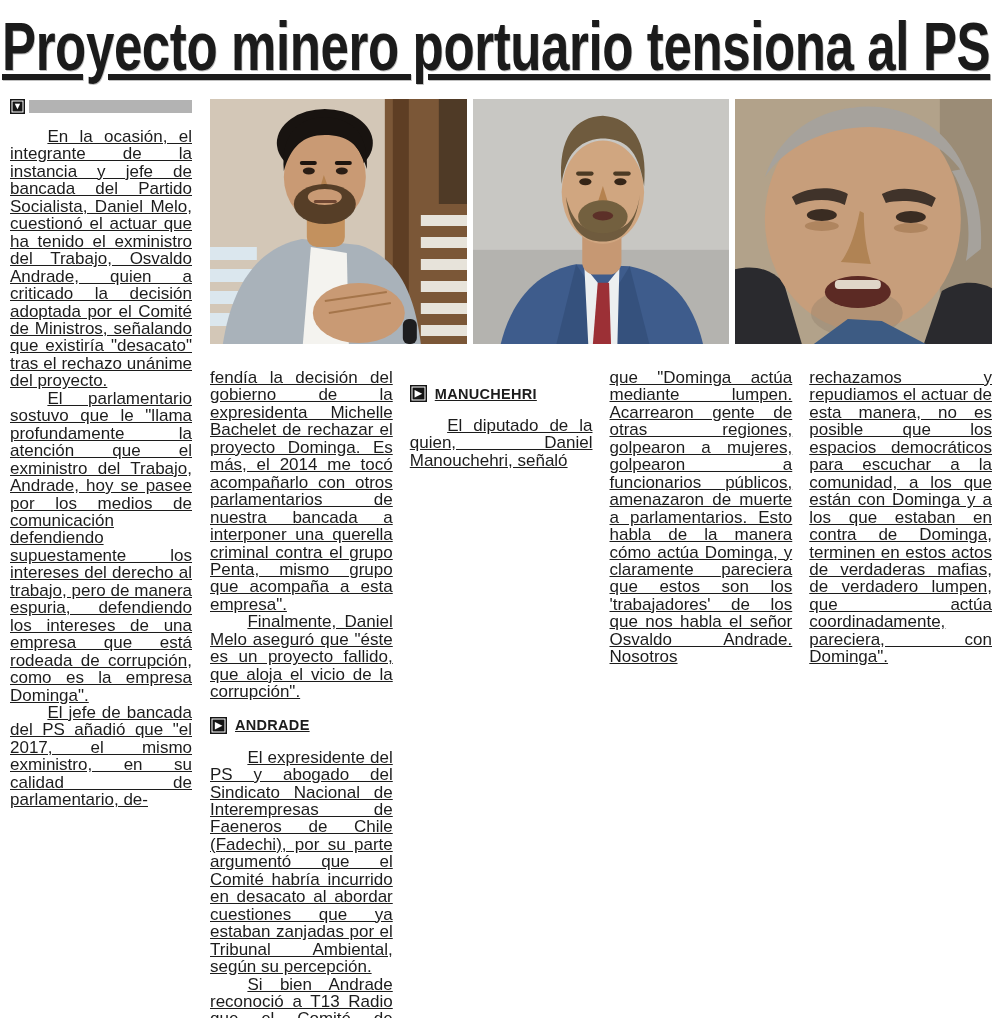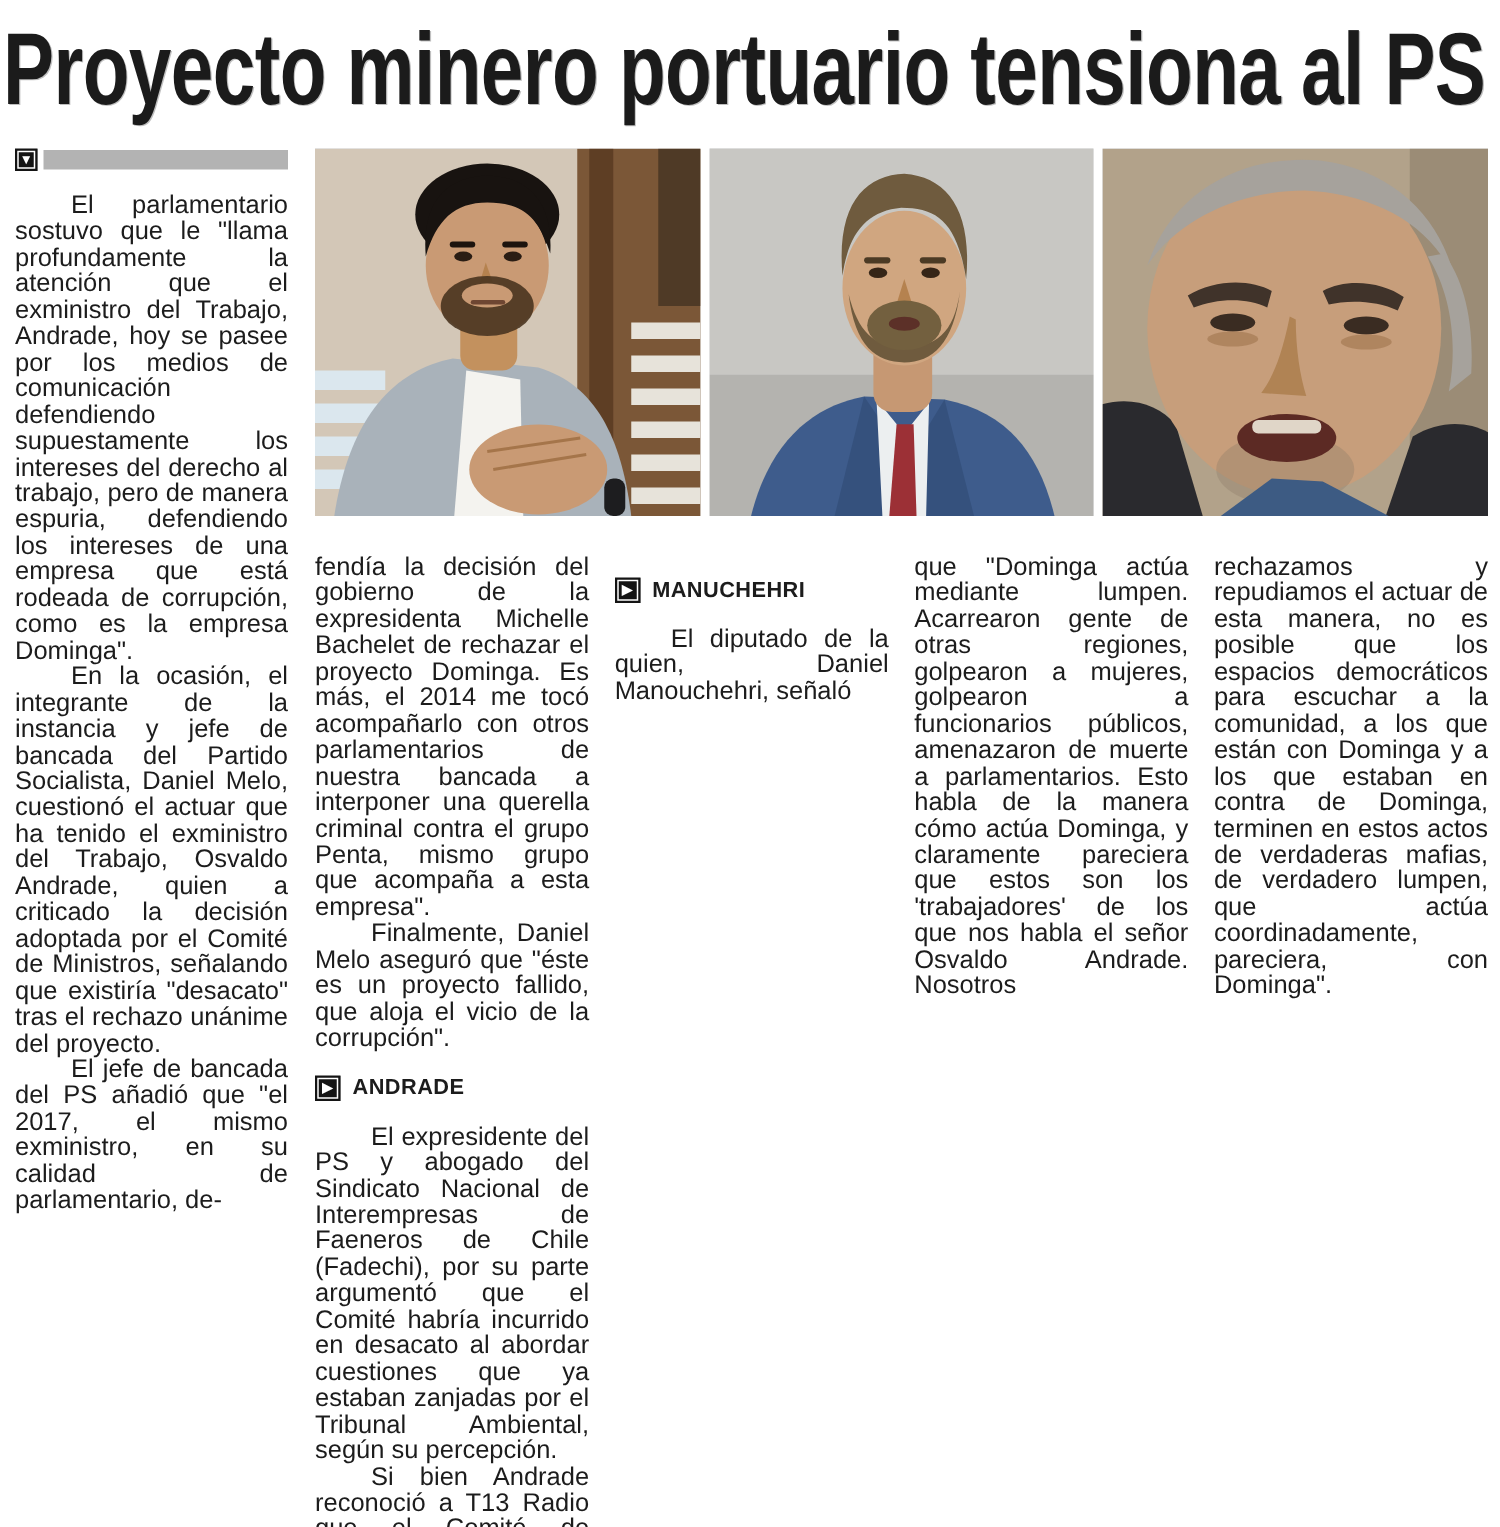--- a/index.html
+++ b/index.html
@@ -1,20 +1,20 @@
 <!DOCTYPE html>
 <html lang="es"><head>
 <meta charset="utf-8">
 <style>
   * { box-sizing: border-box; }
   html, body { margin: 0; padding: 0; background: #ffffff; }
   .page {
     width: 1000px; height: 1018px; background: #ffffff;
     font-family: "Liberation Sans", sans-serif; color: #1c1c1c;
-    position: relative; overflow: hidden;
+    position: relative; overflow: hidden; text-decoration: underline;
   }
   .headline-wrap { height: 97px; padding: 12px 0 0 2px; overflow: visible; }
   .headline {
     margin: 0; font-weight: bold; font-size: 68px; line-height: 1.02;
     letter-spacing: -0.5px; white-space: nowrap; color: #1b1b1b;
     transform: scaleX(0.75); transform-origin: 0 0;
     text-shadow: 1px 1px 0 rgba(0,0,0,0.25);
   }
   .content { display: flex; padding: 0 8px 0 10px; gap: 18px; }
   .lede-col { width: 182px; flex: none; }
@@ -55,22 +55,22 @@
     <h1 class="headline">Proyecto minero portuario tensiona al PS</h1>
   </div>
 
   <div class="content">
 
     <aside class="lede-col">
       <div class="kicker">
         <span class="kicker-icon">▼</span>
         <span class="kicker-bar"></span>
       </div>
+      <p class="bodytext indent">En la ocasión, el integrante de la instancia y jefe de bancada del Partido Socialista, Daniel Melo, cuestionó el actuar que ha tenido el exministro del Trabajo, Osvaldo Andrade, quien a criticado la decisión adoptada por el Comité de Ministros, señalando que existiría "desacato" tras el rechazo unánime del proyecto.</p>
       <p class="bodytext indent">El parlamentario sostuvo que le "llama profundamente la atención que el exministro del Trabajo, Andrade, hoy se pasee por los medios de comunicación defendiendo supuestamente los intereses del derecho al trabajo, pero de manera espuria, defendiendo los intereses de una empresa que está rodeada de corrupción, como es la empresa Dominga".</p>
-      <p class="bodytext indent">En la ocasión, el integrante de la instancia y jefe de bancada del Partido Socialista, Daniel Melo, cuestionó el actuar que ha tenido el exministro del Trabajo, Osvaldo Andrade, quien a criticado la decisión adoptada por el Comité de Ministros, señalando que existiría "desacato" tras el rechazo unánime del proyecto.</p>
       <p class="bodytext indent">El jefe de bancada del PS añadió que "el 2017, el mismo exministro, en su calidad de parlamentario, de-</p>
     </aside>
 
     <div class="main-area">
 
       <div class="photos">
 
         <figure role="img" aria-label="Hombre de cabello oscuro y barba, con traje gris claro y camisa blanca, manos entrelazadas; fondo de escalera de madera con persianas celestes">
           <svg viewBox="0 0 263 245" preserveAspectRatio="xMidYMid slice">
             <rect width="263" height="245" fill="#d3c7b7"></rect>

